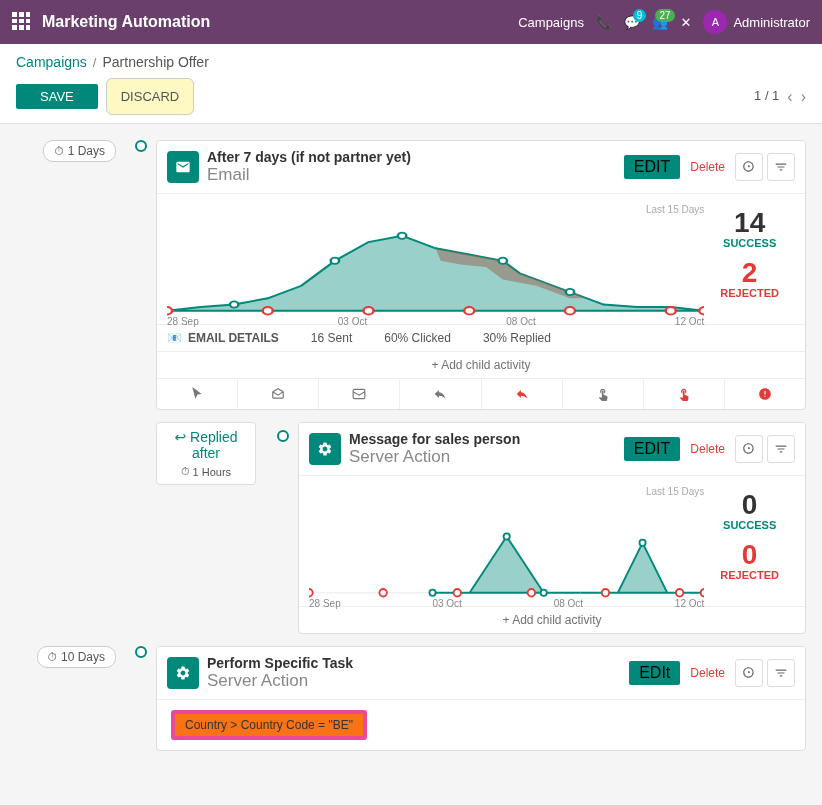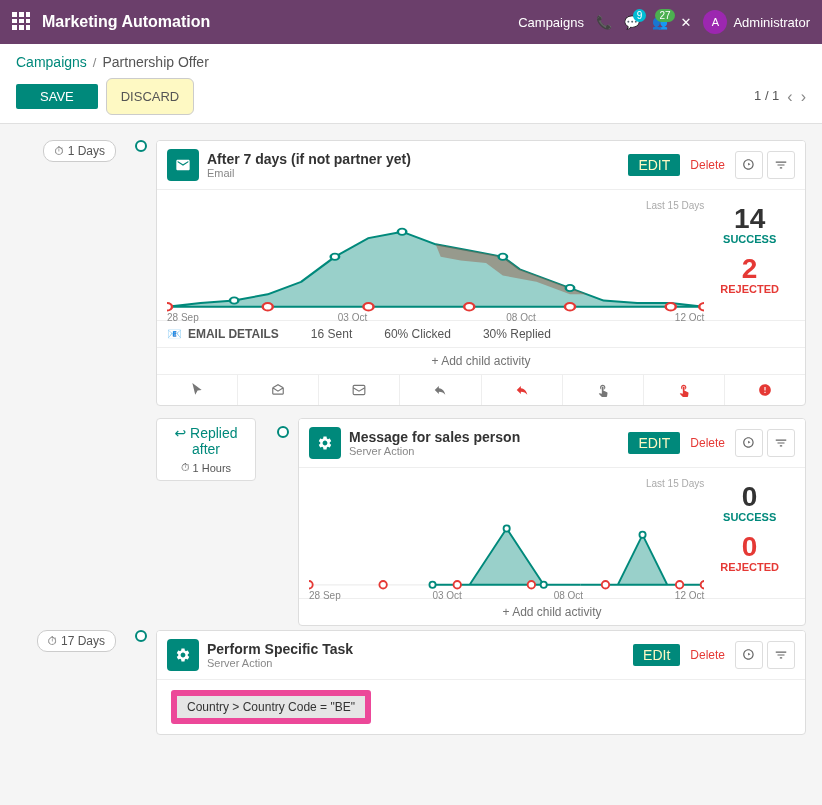--- a/index.html
+++ b/index.html
@@ -48,23 +48,23 @@
     .connector { width: 30px; display: flex; align-items: center; justify-content: center; flex-shrink: 0; position: relative; }
     .dot { width: 12px; height: 12px; border: 2px solid #ccc; border-radius: 50%; background: white; flex-shrink: 0; }
     .dot.teal { border-color: #00897b; }
     .card { flex: 1; background: white; border: 1px solid #ddd; border-radius: 4px; overflow: hidden; }
 
     
     .card-header { display: flex; align-items: center; padding: 8px 10px; background: white; border-bottom: 1px solid #eee; }
     .card-icon { width: 32px; height: 32px; border-radius: 4px; background: #00897b; display: flex; align-items: center; justify-content: center; color: white; margin-right: 8px; flex-shrink: 0; }
     .card-title-area { flex: 1; }
     .card-title { font-weight: bold; font-size: 14px; color: #333; }
-    .card-subtitle { font-size: 11px; color: #888; }
+    .card-subtitle { font-size: 17px; color: #888; }
     .card-actions { display: flex; align-items: center; gap: 4px; }
-    .btn-edit { background: #00897b; color: #fef9c3; border: none; padding: 3px 10px; font-size: 14px; cursor: pointer; border-radius: 2px; }
+    .btn-edit { background: #00897b; color: #000000; border: none; padding: 3px 10px; font-size: 16px; cursor: pointer; border-radius: 2px; }
     .btn-delete { background: none; border: none; color: #e53935; font-size: 12px; cursor: pointer; padding: 3px 6px; }
     .icon-btn { width: 28px; height: 28px; display: flex; align-items: center; justify-content: center; border: 1px solid #ddd; border-radius: 3px; cursor: pointer; background: white; color: #555; }
     .icon-btn svg { width: 14px; height: 14px; }
 
     
     .chart-area { padding: 10px; display: flex; align-items: stretch; }
     .chart-container { flex: 1; position: relative; height: 110px; }
     .chart-stats { display: flex; flex-direction: column; justify-content: center; align-items: center; padding: 0 16px; min-width: 90px; }
     .stat-num { font-size: 28px; font-weight: bold; color: #333; line-height: 1; }
     .stat-label { font-size: 11px; color: #00897b; text-transform: uppercase; font-weight: bold; margin-bottom: 10px; }
@@ -90,21 +90,21 @@
     .activity-icon-btn:last-child { border-right: none; }
 
     
     .replied-after-label { background: white; border: 1px solid #ddd; border-radius: 4px; padding: 6px 10px; font-size: 12px; color: #00897b; text-align: center; width: 100px; display: flex; flex-direction: column; align-items: center; }
     .replied-after-label .arrow-icon { color: #00897b; margin-bottom: 2px; }
     .replied-after-label .time-info { color: #555; font-size: 11px; display: flex; align-items: center; gap: 3px; margin-top: 2px; }
 
     
     .match-rule { padding: 10px 14px; }
     .match-rule p { margin-bottom: 8px; color: #555; font-size: 13px; }
-    .rule-badge { display: inline-block; border: 6px solid #ec4899; border-radius: 3px; padding: 4px 10px; font-size: 12px; color: #333; background: #e5e5e5; }
+    .rule-badge { display: inline-block; border: 4px solid #ec4899; border-radius: 3px; padding: 4px 10px; font-size: 12px; color: #333; background: #f97316; }
 
     
     .chart-x-labels { display: flex; justify-content: space-between; font-size: 10px; color: #888; padding: 0 0 0 0; margin-top: -4px; }
 
     .chart-last-days { font-size: 10px; color: #aaa; text-align: right; margin-bottom: 2px; }
   </style>
 </head>
 <body>
 
 <nav class="top-nav">
@@ -295,21 +295,21 @@
         </div>
         <div class="activity-icon-btn">
           <svg width="14" height="14" viewBox="0 0 24 24" fill="#e53935">
               <path d="M12 2C6.48 2 2 6.48 2 12s4.48 10 10 10 10-4.48 10-10S17.52 2 12 2zm1 15h-2v-2h2v2zm0-4h-2V7h2v6z"></path>
             </svg>
         </div>
       </div>
     </div>
   </div>
 
-  <div style="display:flex; align-items:flex-start; margin-bottom: 4px;">
+  <div style="display:flex; align-items:flex-start; margin-bottom: 12px;">
     <div style="width:110px; flex-shrink:0;"></div>
     <div style="width:30px; flex-shrink:0;"></div>
     <div style="display:flex; align-items:flex-start; flex:1;">
 
       <div style="margin-right:12px;">
         <div class="replied-after-label">
           <div class="arrow-icon" style="color:#00897b; font-size:14px;">↩ <span>Replied after</span></div>
           <div class="time-info">
             <span>⏱</span>
             <span>1 Hours</span>
@@ -387,21 +387,21 @@
 
         <div class="add-child">+ Add child activity</div>
       </div>
     </div>
   </div>
 
   <div class="flow-row">
     <div class="flow-label">
       <span class="delay-badge">
         <span>⏱</span>
-        <span>17 Days</span>
+        <span>10 Days</span>
       </span>
     </div>
     <div class="connector">
       <div class="dot teal"></div>
     </div>
     <div class="card">
       <div class="card-header">
         <div class="card-icon">
           <svg width="16" height="16" viewBox="0 0 24 24" fill="white">
               <path d="M19.14 12.94c.04-.3.06-.61.06-.94 0-.32-.02-.64-.07-.94l2.03-1.58c.18-.14.23-.41.12-.61l-1.92-3.32c-.12-.22-.37-.29-.59-.22l-2.39.96c-.5-.38-1.03-.7-1.62-.94l-.36-2.54c-.04-.24-.24-.41-.48-.41h-3.84c-.24 0-.43.17-.47.41l-.36 2.54c-.59.24-1.13.57-1.62.94l-2.39-.96c-.22-.08-.47 0-.59.22L2.74 8.87c-.12.21-.08.47.12.61l2.03 1.58c-.05.3-.09.63-.09.94s.02.64.07.94l-2.03 1.58c-.18.14-.23.41-.12.61l1.92 3.32c.12.22.37.29.59.22l2.39-.96c.5.38 1.03.7 1.62.94l.36 2.54c.05.24.24.41.48.41h3.84c.24 0 .44-.17.47-.41l.36-2.54c.59-.24 1.13-.56 1.62-.94l2.39.96c.22.08.47 0 .59-.22l1.92-3.32c.12-.22.07-.47-.12-.61l-2.01-1.58zM12 15.6c-1.98 0-3.6-1.62-3.6-3.6s1.62-3.6 3.6-3.6 3.6 1.62 3.6 3.6-1.62 3.6-3.6 3.6z"></path>

